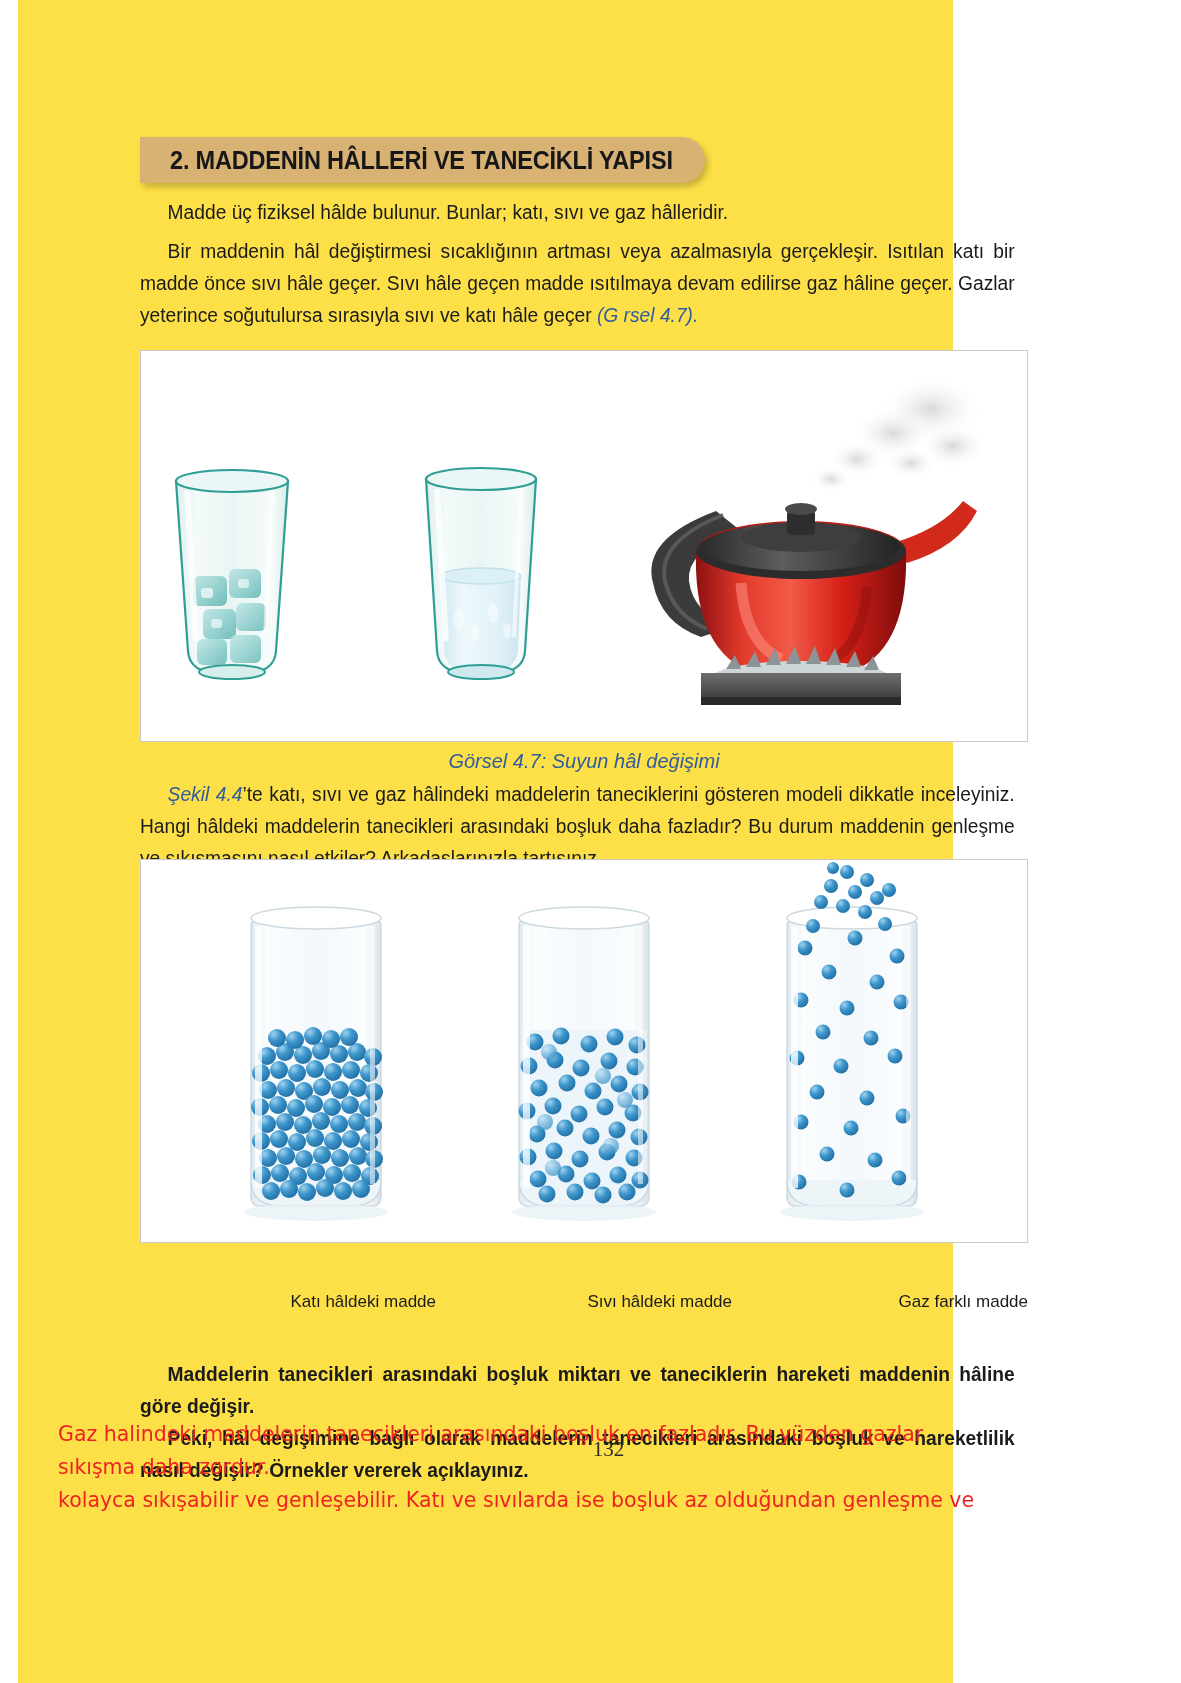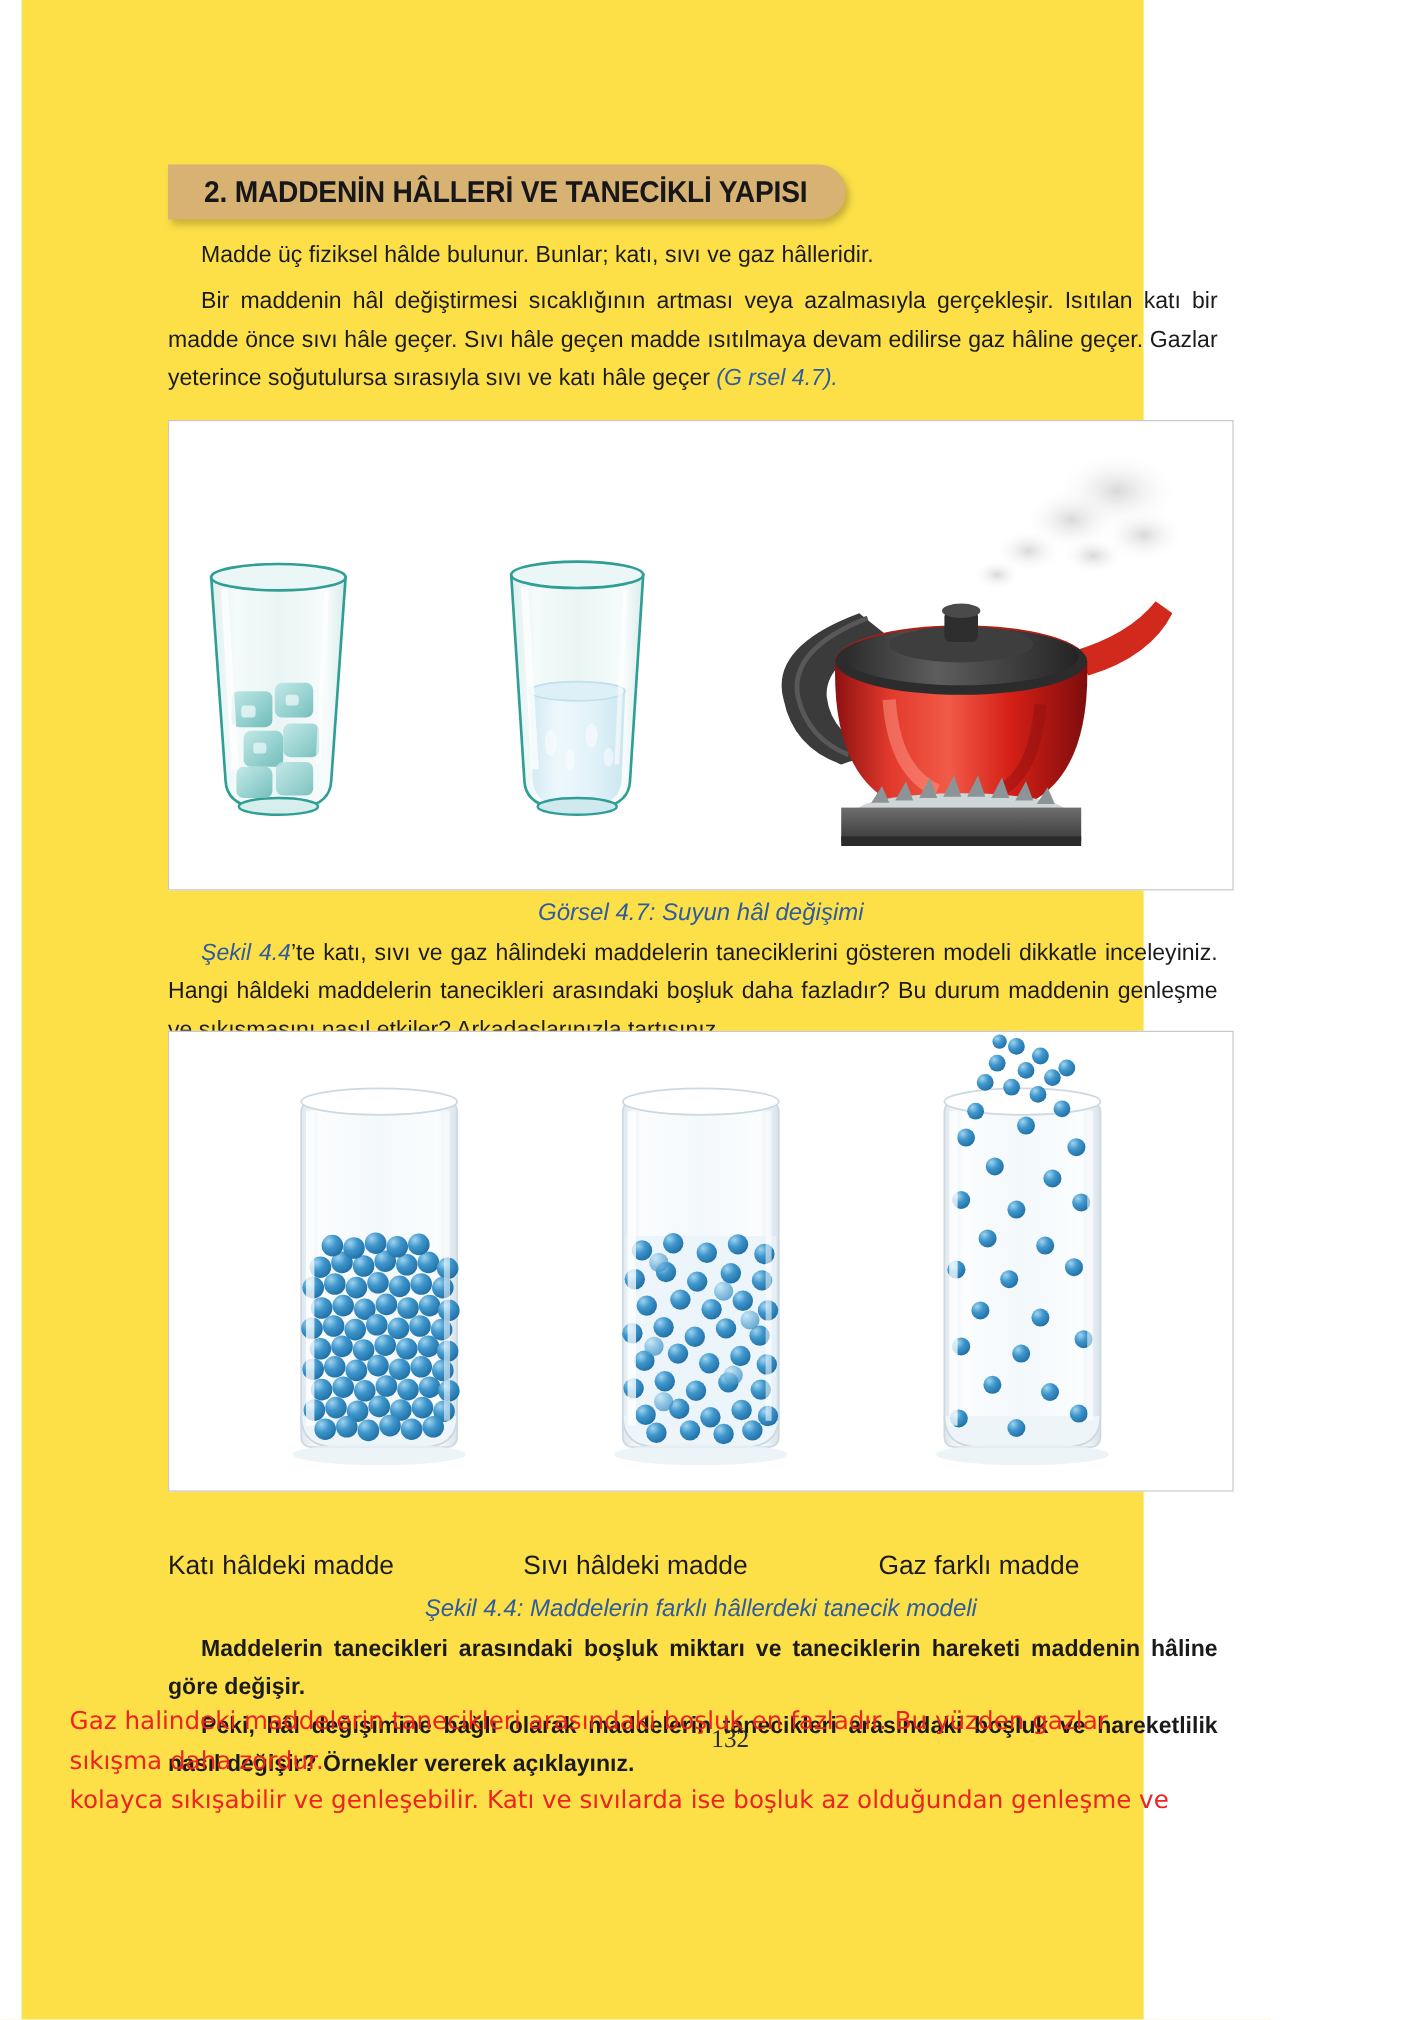--- a/index.html
+++ b/index.html
@@ -105,22 +105,22 @@
 
   .state-labels {
     position: absolute;
     left: 122px;
     top: 1292px;
     width: 888px;
     display: flex;
   }
   .state-label {
     flex: 1;
-    text-align: left;
-    font-size: 22px;
+    text-align: right;
+    font-size: 17px;
     color: #1b1b1b;
   }
 
   
   .answer {
     position: absolute;
     left: 40px;
     top: 1418px;
     width: 880px;
     color: #ee2222;
@@ -504,21 +504,20 @@
       </g>
     </svg>
   </div>
 
   <div class="state-labels">
     <div class="state-label">Katı hâldeki madde</div>
     <div class="state-label">Sıvı hâldeki madde</div>
     <div class="state-label">Gaz farklı madde</div>
   </div>
 
-  <div class="fig-caption" id="figure2-caption">Şekil 4.4: Maddelerin farklı hâllerdeki tanecik modeli</div>
 
   <div class="content" style="top:1358px;font-weight:bold;">
     <p class="body">
       <span class="indent"></span><span>Maddelerin tanecikleri arasındaki boşluk miktarı ve taneciklerin hareketi maddenin hâline göre değişir.</span>
     </p>
     <p class="body" style="margin-top:0;">
       <span class="indent"></span><span>Peki, hâl değişimine bağlı olarak maddelerin tanecikleri arasındaki boşluk ve hareketlilik nasıl değişir? Örnekler vererek açıklayınız.</span>
     </p>
   </div>
 

